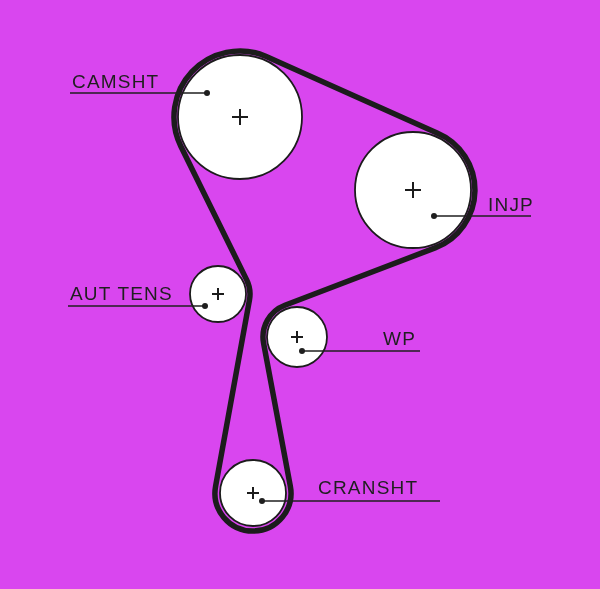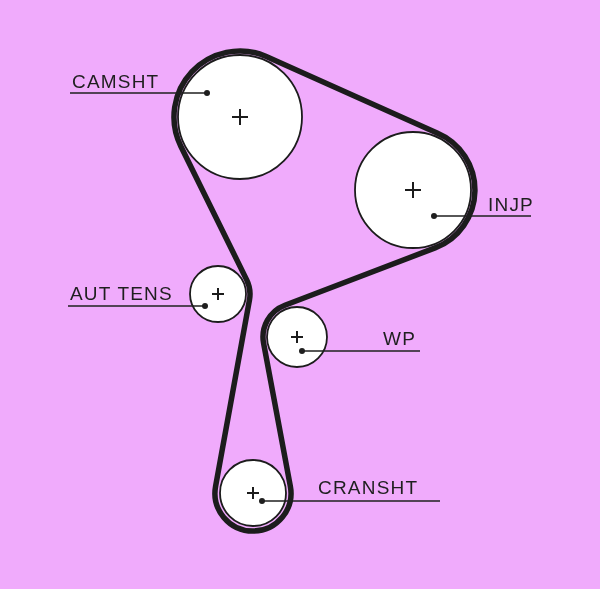--- a/index.html
+++ b/index.html
@@ -5,21 +5,21 @@
   html, body {
     margin: 0;
     padding: 0;
     background: #ffffff;
     font-family: "Liberation Sans", sans-serif;
   }
   .canvas {
     position: relative;
     width: 600px;
     height: 589px;
-    background: #f0abfc;
+    background: #d946ef;
     overflow: hidden;
   }
   svg { display: block; }
   .belt {
     fill: none;
     stroke: #1c1c1c;
     stroke-width: 5.5;
   }
   .pulley {
     fill: #ffffff;

